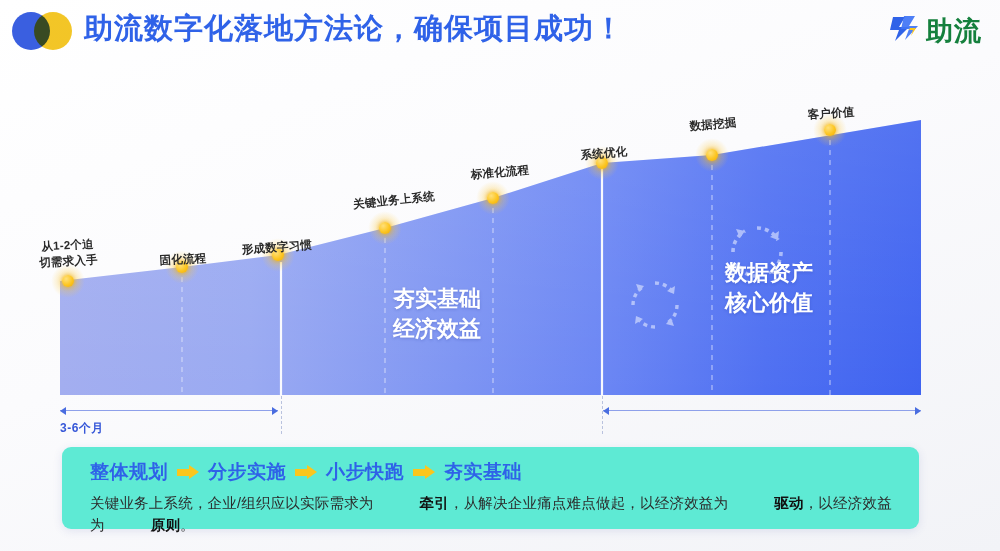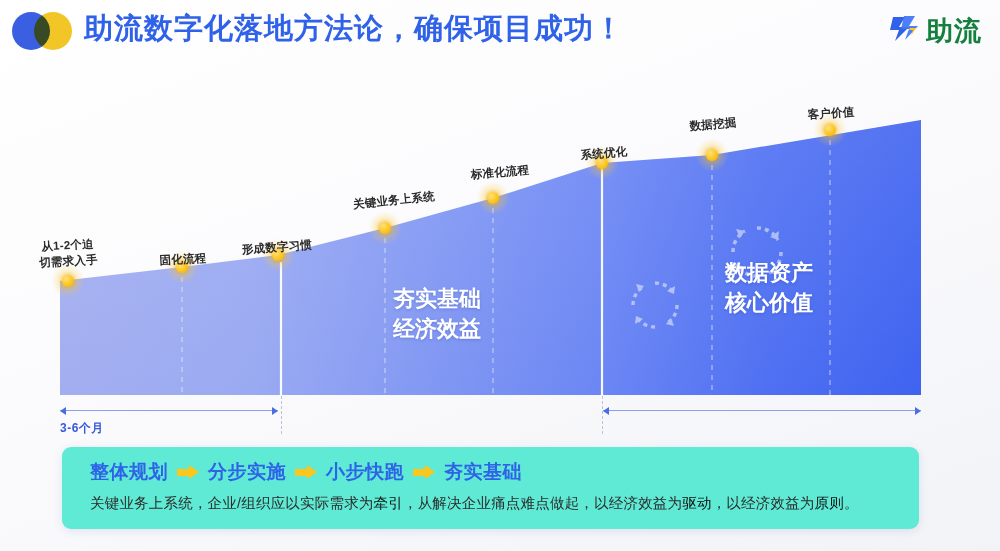--- a/index.html
+++ b/index.html
@@ -74,21 +74,21 @@
   }
   .step-text{font-size:19px;font-weight:bold;color:#2f62e8;letter-spacing:.5px;}
   .step-arrow{display:inline-block;width:22px;height:15px;position:relative;}
   .step-arrow .shaft{position:absolute;left:0;top:4.5px;width:12px;height:7px;background:#fbc61d;}
   .step-arrow .head{position:absolute;right:0;top:0;width:0;height:0;
     border-top:7.5px solid transparent;border-bottom:7.5px solid transparent;border-left:10px solid #fbc61d;}
   #footer-desc{
     position:absolute;left:28px;top:46px;right:20px;
     font-size:14.5px;color:#2b2b2b;letter-spacing:.2px;line-height:1.5;
   }
-  #footer-desc b{font-weight:normal;color:#111;}
+  #footer-desc b{font-weight:bold;color:#111;margin-left:46px;}
 </style>
 </head>
 <body>
 
 <div id="header">
 
   <div id="brand-mark">
     <div class="c blue"></div>
     <div class="c gold"></div>
   </div>

